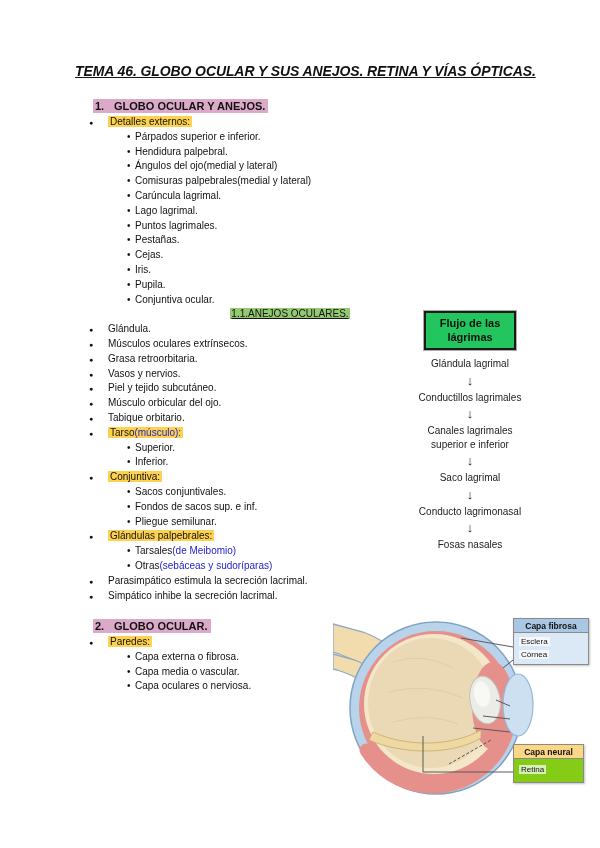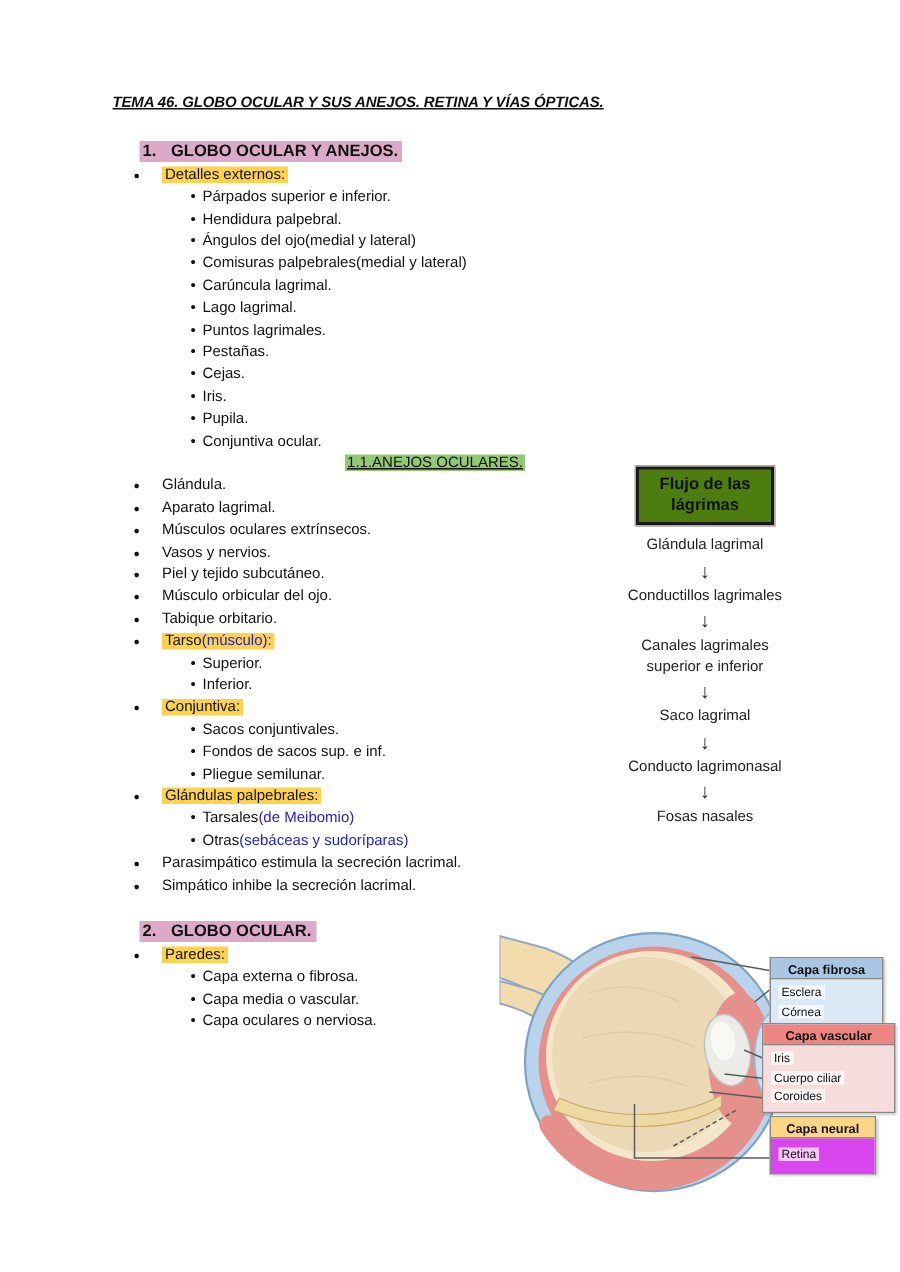--- a/index.html
+++ b/index.html
@@ -1,58 +1,58 @@
 <!DOCTYPE html>
 <html style="--yellow: #fdd24f; --pink: #dcaac9; --green: #94c973; --blue: #2323cc;"><head>
 <meta charset="utf-8">
 <style>
   html,body{margin:0;padding:0;background:#e8e8e8;}
   .page{position:relative;width:600px;height:848px;background:#ffffff;margin:0 auto;
         font-family:"Liberation Sans",sans-serif;color:#111;overflow:hidden;}
 
   
   .content{position:absolute;left:75px;top:63px;width:400px;}
-  .doc-title{font-size:10px;font-weight:bold;font-style:italic;text-decoration:underline;
+  .doc-title{font-size:14px;font-weight:bold;font-style:italic;text-decoration:underline;
              white-space:nowrap;margin-bottom:19px;letter-spacing:-0.1px;}
   .sec{line-height:17px;font-size:11px;font-weight:bold;margin-top:0;padding-left:18px;white-space:nowrap;}
   .sec .hl-pink{background:var(--pink);padding:1px 3px 1px 2px;}
   .secnum{display:inline-block;width:19px;}
   .line{position:relative;line-height:14.8px;font-size:10px;white-space:nowrap;}
   .line.l1{padding-left:33px;}
   .line.l2{padding-left:60px;}
   .bullet{position:absolute;top:0;}
   .b1{left:14px;font-size:7px;top:1px;}
   .b2{left:52px;font-size:10px;}
   .hl-yellow{background:var(--yellow);padding:0 2px;}
   .hl-green{background:var(--green);text-decoration:underline;padding:0 1px;}
   .greenhead{padding-left:30px;text-align:center;}
   .blue{color:var(--blue);}
   .gapline{height:14.8px;}
 
   
   .flowchart{position:absolute;left:397px;top:311px;width:146px;display:flex;
              flex-direction:column;align-items:center;}
-  .flowbox{width:84px;border:2px solid #1a1a1a;outline:1px solid #aaa;background:#4d7c0f;
+  .flowbox{width:84px;border:2px solid #1a1a1a;outline:1px solid #aaa;background:#22c55e;
            text-align:center;font-weight:bold;font-size:11px;line-height:13.5px;
            padding:4px 2px;box-shadow:1px 1px 0 #999;}
   .flow-steps{display:flex;flex-direction:column;align-items:center;margin-top:7px;}
   .step{font-size:10px;line-height:13.5px;text-align:center;color:#222;}
   .arrow{font-size:13px;line-height:20px;color:#222;}
 
   
   .eye{position:absolute;left:333px;top:612px;width:267px;height:200px;}
   .eye svg{position:absolute;left:0;top:0;}
   .labelbox{position:absolute;border:1px solid #8a8a8a;box-shadow:1px 1px 2px rgba(0,0,0,.25);
             font-size:8px;background:#fff;}
   .lb-head{font-weight:bold;text-align:center;padding:2px 0 1px;border-bottom:1px solid #8a8a8a;
            font-size:8.5px;white-space:nowrap;}
   .lb-body{padding:3px 4px 3px 5px;}
   .lb-item{line-height:12.5px;white-space:nowrap;}
   .lb-item span{background:rgba(255,255,255,.7);padding:0 2px;}
-  #box-fibrosa{left:180px;top:26px;width:74px;}
+  #box-fibrosa{left:180px;top:6px;width:74px;}
   #box-vascular{left:175px;top:70px;width:87px;}
   #box-neural{left:180px;top:132px;width:69px;}
   #box-neural .lb-body{padding-top:5px;padding-bottom:5px;}
 </style>
 </head>
 <body>
 
 <div class="page">
 
   <div class="content">
@@ -67,22 +67,22 @@
         <div class="line l2"><span class="bullet b2">•</span><span><span>Carúncula lagrimal.</span></span></div>
         <div class="line l2"><span class="bullet b2">•</span><span><span>Lago lagrimal.</span></span></div>
         <div class="line l2"><span class="bullet b2">•</span><span><span>Puntos lagrimales.</span></span></div>
         <div class="line l2"><span class="bullet b2">•</span><span><span>Pestañas.</span></span></div>
         <div class="line l2"><span class="bullet b2">•</span><span><span>Cejas.</span></span></div>
         <div class="line l2"><span class="bullet b2">•</span><span><span>Iris.</span></span></div>
         <div class="line l2"><span class="bullet b2">•</span><span><span>Pupila.</span></span></div>
         <div class="line l2"><span class="bullet b2">•</span><span><span>Conjuntiva ocular.</span></span></div>
         <div class="line greenhead"><span class="hl-green">1.1.ANEJOS OCULARES.</span></div>
         <div class="line l1"><span class="bullet b1">●</span><span><span>Glándula.</span></span></div>
-        <div class="line l1"><span class="bullet b1">●</span><span><span>Aparato lagrimal.</span></span></div>
         <div class="line l1"><span class="bullet b1">●</span><span><span>Músculos oculares extrínsecos.</span></span></div>
+        <div class="line l1"><span class="bullet b1">●</span><span><span>Grasa retroorbitaria.</span></span></div>
         <div class="line l1"><span class="bullet b1">●</span><span><span>Vasos y nervios.</span></span></div>
         <div class="line l1"><span class="bullet b1">●</span><span><span>Piel y tejido subcutáneo.</span></span></div>
         <div class="line l1"><span class="bullet b1">●</span><span><span>Músculo orbicular del ojo.</span></span></div>
         <div class="line l1"><span class="bullet b1">●</span><span><span>Tabique orbitario.</span></span></div>
         <div class="line l1"><span class="bullet b1">●</span><span class="hl-yellow"><span>Tarso</span><span class="blue">(músculo):</span></span></div>
         <div class="line l2"><span class="bullet b2">•</span><span><span>Superior.</span></span></div>
         <div class="line l2"><span class="bullet b2">•</span><span><span>Inferior.</span></span></div>
         <div class="line l1"><span class="bullet b1">●</span><span class="hl-yellow"><span>Conjuntiva:</span></span></div>
         <div class="line l2"><span class="bullet b2">•</span><span><span>Sacos conjuntivales.</span></span></div>
         <div class="line l2"><span class="bullet b2">•</span><span><span>Fondos de sacos sup. e inf.</span></span></div>
@@ -168,29 +168,21 @@
         <path d="M90,124 L90,160 L180,160"></path>
       </g>
     </svg>
     <div class="labelbox" id="box-fibrosa">
       <div class="lb-head" style="background: rgb(169, 199, 229);">Capa fibrosa</div>
       <div class="lb-body" style="background: rgb(219, 232, 246);">
           <div class="lb-item"><span>Esclera</span></div>
           <div class="lb-item"><span>Córnea</span></div>
         </div>
     </div>
-    <div class="labelbox" id="box-vascular">
-      <div class="lb-head" style="background: rgb(239, 133, 129);">Capa vascular</div>
-      <div class="lb-body" style="background: rgb(246, 221, 220);">
-          <div class="lb-item"><span>Iris</span></div>
-          <div class="lb-item"><span>Cuerpo ciliar</span></div>
-          <div class="lb-item"><span>Coroides</span></div>
-        </div>
-    </div>
     <div class="labelbox" id="box-neural">
       <div class="lb-head" style="background: rgb(251, 214, 135);">Capa neural</div>
-      <div class="lb-body" style="background: #d946ef;">
+      <div class="lb-body" style="background: #84cc16;">
           <div class="lb-item"><span>Retina</span></div>
         </div>
     </div>
   </div>
 
 </div>
 
 </body></html>

